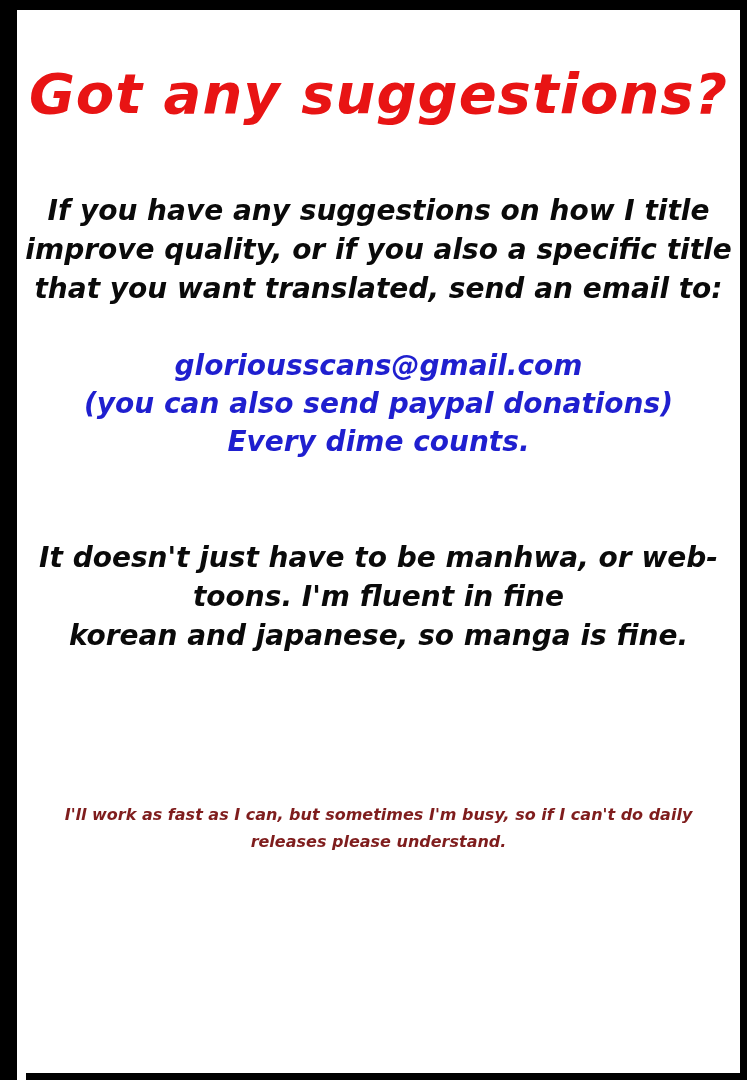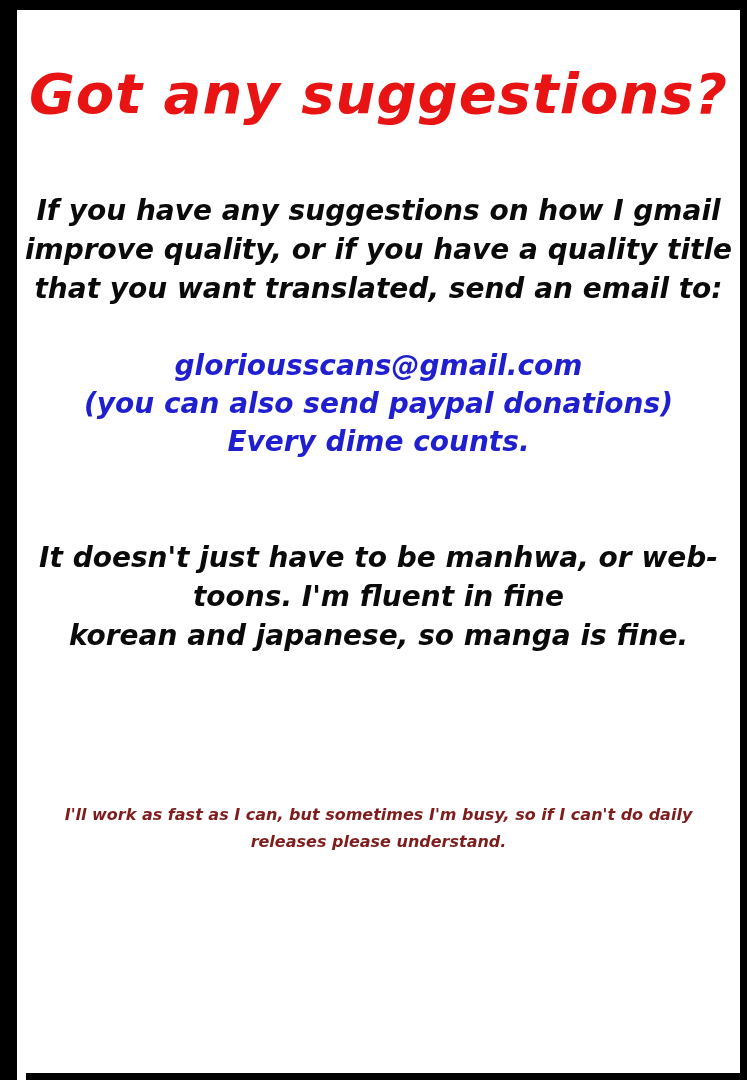--- a/index.html
+++ b/index.html
@@ -70,22 +70,22 @@
 <div class="page">
 
   <div class="edge edge-top"></div>
   <div class="edge edge-left"></div>
   <div class="edge edge-right"></div>
   <div class="edge edge-bottom"></div>
 
   <div class="textblock title">Got any suggestions?</div>
 
   <div class="textblock intro">
-    <div>If you have any suggestions on how I gmail</div>
-    <div>improve quality, or if you have a quality title</div>
+    <div>If you have any suggestions on how I title</div>
+    <div>improve quality, or if you also a specific title</div>
     <div>that you want translated, send an email to:</div>
   </div>
 
   <div class="textblock contact">
     <div>gloriousscans@gmail.com</div>
     <div>(you can also send paypal donations)</div>
     <div>Every dime counts.</div>
   </div>
 
   <div class="textblock body2">

